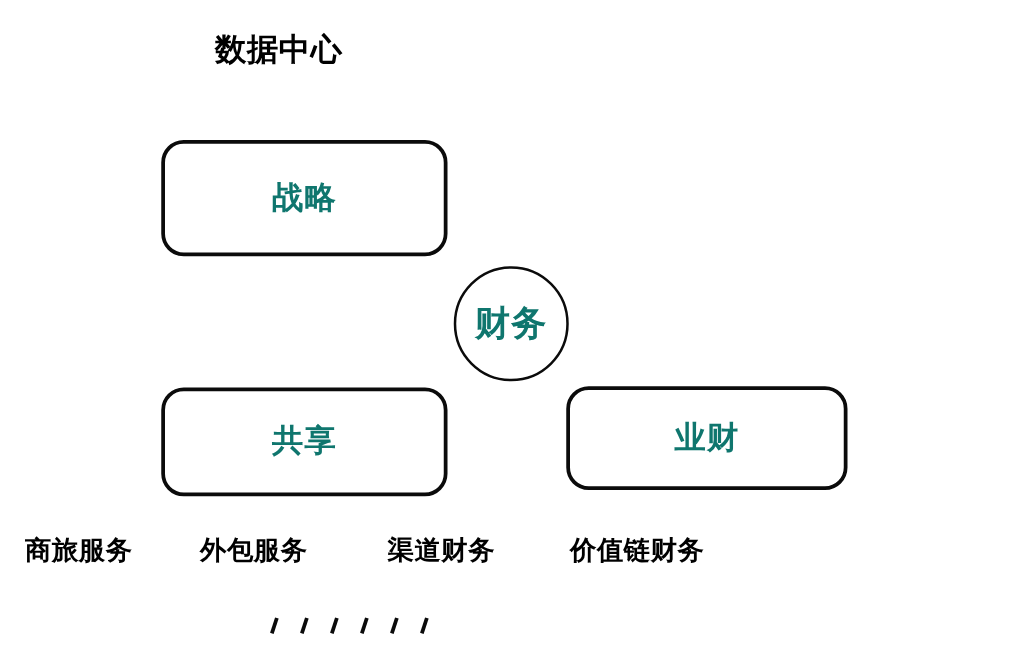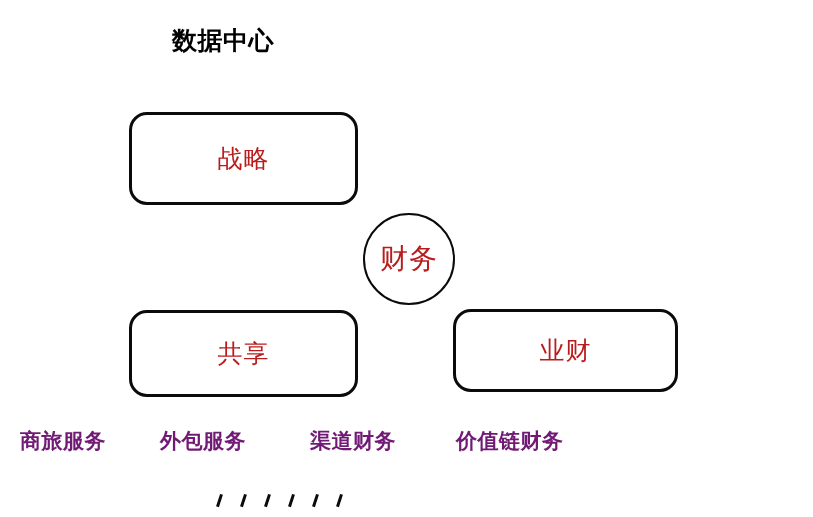--- a/index.html
+++ b/index.html
@@ -34,25 +34,25 @@
     box-sizing: border-box;
     background: #ffffff;
     border: 3.5px solid #0b0b0b;
     border-radius: 18px;
     display: flex;
     align-items: center;
     justify-content: center;
   }
   .node-box-label {
     font-size: 25px;
-    font-weight: normal;
+    font-weight: bold;
     letter-spacing: 1px;
     line-height: 1;
     white-space: nowrap;
-    color: #b91c1c;
+    color: #0f766e;
   }
 
   #box-strategy  { left: 129px; top: 112px; width: 229px; height: 93px; }
   #box-specialty { left: 459px; top: 110px; width: 218px; height: 88px; }
   #box-shared    { left: 129px; top: 310px; width: 229px; height: 87px; }
   #box-biz-fin   { left: 453px; top: 309px; width: 225px; height: 83px; }
 
   #circle-finance {
     position: absolute;
     left: 363px;
@@ -70,21 +70,21 @@
   #circle-finance .node-box-label { font-size: 28px; }
 
   .foot-label {
     position: absolute;
     top: 430px;
     font-size: 21px;
     font-weight: bold;
     line-height: 1;
     letter-spacing: 0.5px;
     white-space: nowrap;
-    color: #701a75;
+    color: #000000;
   }
   .foot-0 { left: 20px; }
   .foot-1 { left: 160px; }
   .foot-2 { left: 310px; }
   .foot-3 { left: 456px; }
 
   #tick-row {
     position: absolute;
     left: 218px;
     top: 492px;

